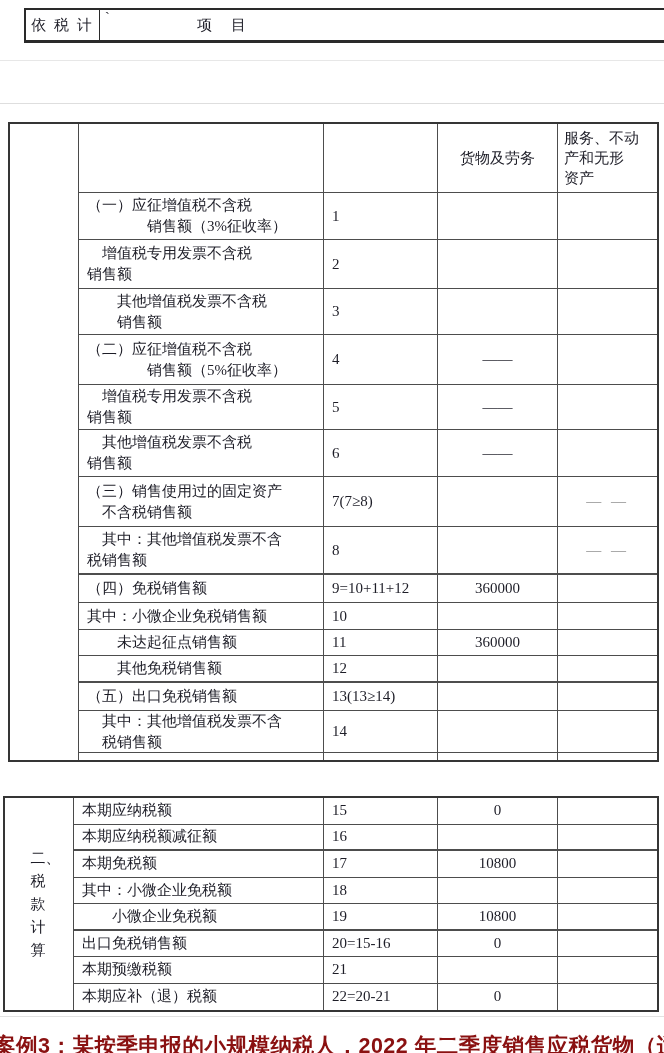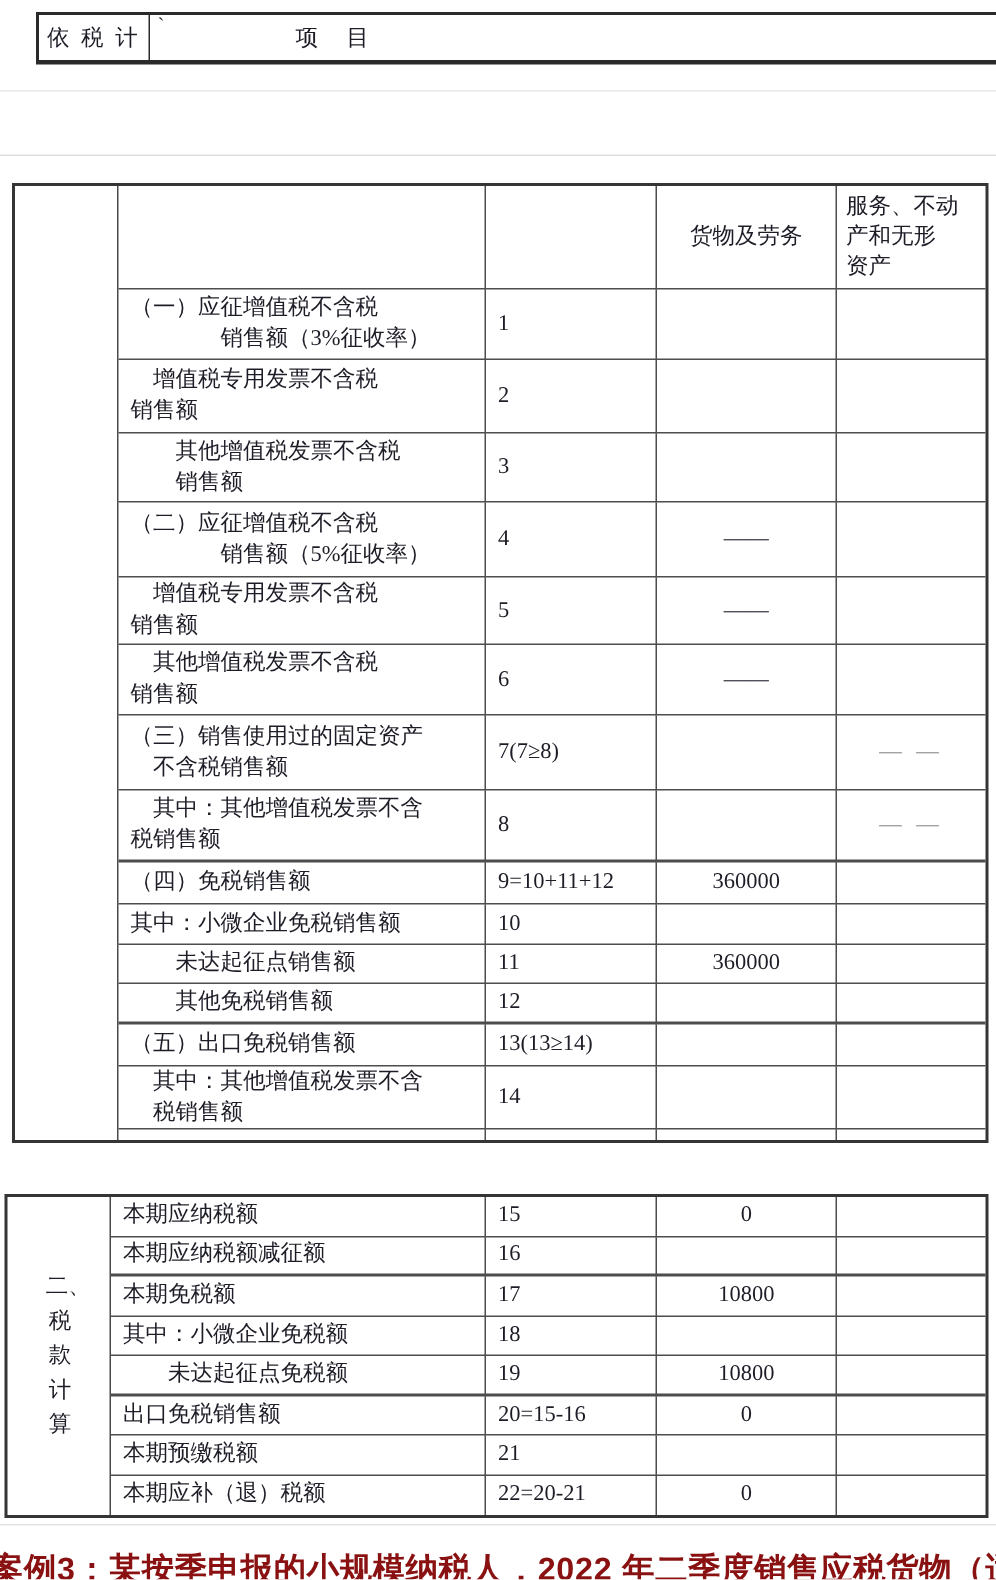--- a/index.html
+++ b/index.html
@@ -14,21 +14,21 @@
          grid-template-columns:74px 245px 112px 211px;height:30px;
          border:2px solid #2a2a2a;border-bottom-width:3px;background:#fff;margin-left:20px;}
   .strip .scell{display:flex;align-items:center;justify-content:center;
          font-size:15px;letter-spacing:2px;border-right:1.5px solid #2a2a2a;position:relative;}
   .strip .scell:last-child{border-right:none;}
   .tick{position:absolute;left:5px;top:0px;font-size:14px;letter-spacing:0;}
 
   
   .tbl{position:absolute;display:flex;border:2px solid #353535;background:#fff;}
   .leftcol{width:68px;border-right:1.5px solid #4a4a4a;display:flex;align-items:center;justify-content:center;}
-  .leftcol .vtext{width:17px;font-size:15px;line-height:23px;word-break:break-all;text-align:right;}
+  .leftcol .vtext{width:17px;font-size:15px;line-height:23px;word-break:break-all;text-align:left;}
   .grid{display:grid;}
   .t1 .grid{grid-template-columns:245px 114px 120px 99px;
             grid-template-rows:69px 47px 49px 46px 50px 45px 47px 50px 48px 28px 27px 26px 27px 28px 42px 7px;}
   .t2 .grid{grid-template-columns:250px 114px 120px 99px;grid-template-rows:repeat(8,26.5px);}
   .row,[data-repeat]{display:contents;}
   .cell{border-right:1px solid #4d4d4d;border-bottom:1px solid #4d4d4d;
         display:flex;align-items:center;font-size:15px;line-height:21px;
         white-space:pre-line;box-sizing:border-box;min-width:0;}
   .cell.end{border-right:none;}
   .cell.lab{padding-left:8px;padding-right:3px;}
@@ -195,21 +195,21 @@
             <div class="cell lab">本期免税额</div>
             <div class="cell col">17</div>
             <div class="cell val">10800</div>
             <div class="cell val end"></div>
           </div><div class="row">
             <div class="cell lab">其中：小微企业免税额</div>
             <div class="cell col">18</div>
             <div class="cell val"></div>
             <div class="cell val end"></div>
           </div><div class="row">
-            <div class="cell lab">　　未达起征点免税额</div>
+            <div class="cell lab">　　小微企业免税额</div>
             <div class="cell col">19</div>
             <div class="cell val">10800</div>
             <div class="cell val end"></div>
           </div><div class="row">
             <div class="cell lab">出口免税销售额</div>
             <div class="cell col">20=15-16</div>
             <div class="cell val">0</div>
             <div class="cell val end"></div>
           </div><div class="row">
             <div class="cell lab">本期预缴税额</div>

